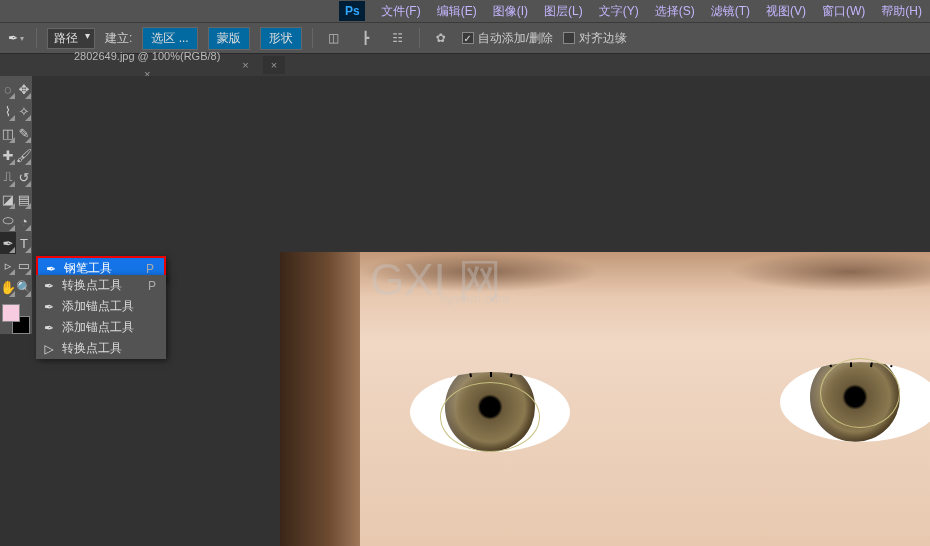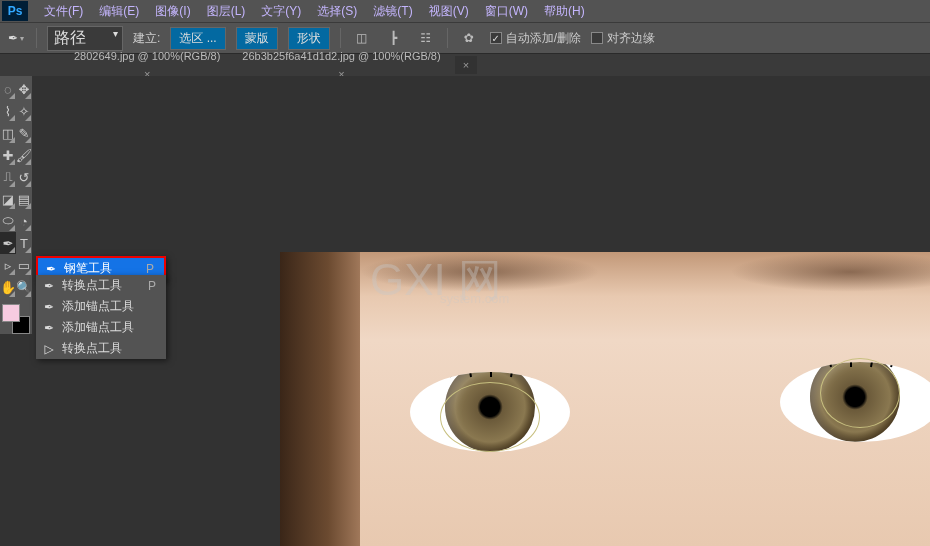--- a/index.html
+++ b/index.html
@@ -12,20 +12,21 @@
       color: #ccc;
       overflow: hidden;
       position: relative;
     }
     .menubar {
       height: 22px;
       background: #535353;
       display: flex;
       align-items: center;
       padding-left: 2px;
+      justify-content: flex-end;
     }
     .ps-logo {
       width: 26px;
       height: 20px;
       background: #001e36;
       color: #31a8ff;
       font-weight: bold;
       display: flex;
       align-items: center;
       justify-content: center;
@@ -56,24 +57,24 @@
       color: #ddd;
     }
     .dropdown-arrow {
       font-size: 8px;
       color: #aaa;
       margin-left: 2px;
     }
     .select-box {
       background: #3a3a3a;
       border: 1px solid #666;
-      padding: 1px 36px 1px 6px;
+      padding: 1px 16px 1px 6px;
       color: #ddd;
       position: relative;
-      font-size: 16px;
+      font-size: 12px;
     }
     .select-box::after {
       content: "▾";
       position: absolute;
       right: 4px;
       top: 1px;
       font-size: 10px;
     }
     .opt-label { color: #ccc; font-size: 12px; }
     .opt-btn {
@@ -335,21 +336,20 @@
     <span class="opt-label">对齐边缘</span>
   </div>
 </div>
 
 <div class="tabbar">
   <div class="tab">
     <span>2802649.jpg @ 100%(RGB/8)</span>
     <span class="tab-close">×</span>
   </div>
   <div class="tab">
-    <span>26b3b25f6a41d1d2.jpg @ 100%(RGB/8)</span>
     <span class="tab-close">×</span>
   </div>
   <div class="tab active">
     <span class="tab-close">×</span>
   </div>
 </div>
 
 <div class="workspace">
 
   <div class="toolbox">

